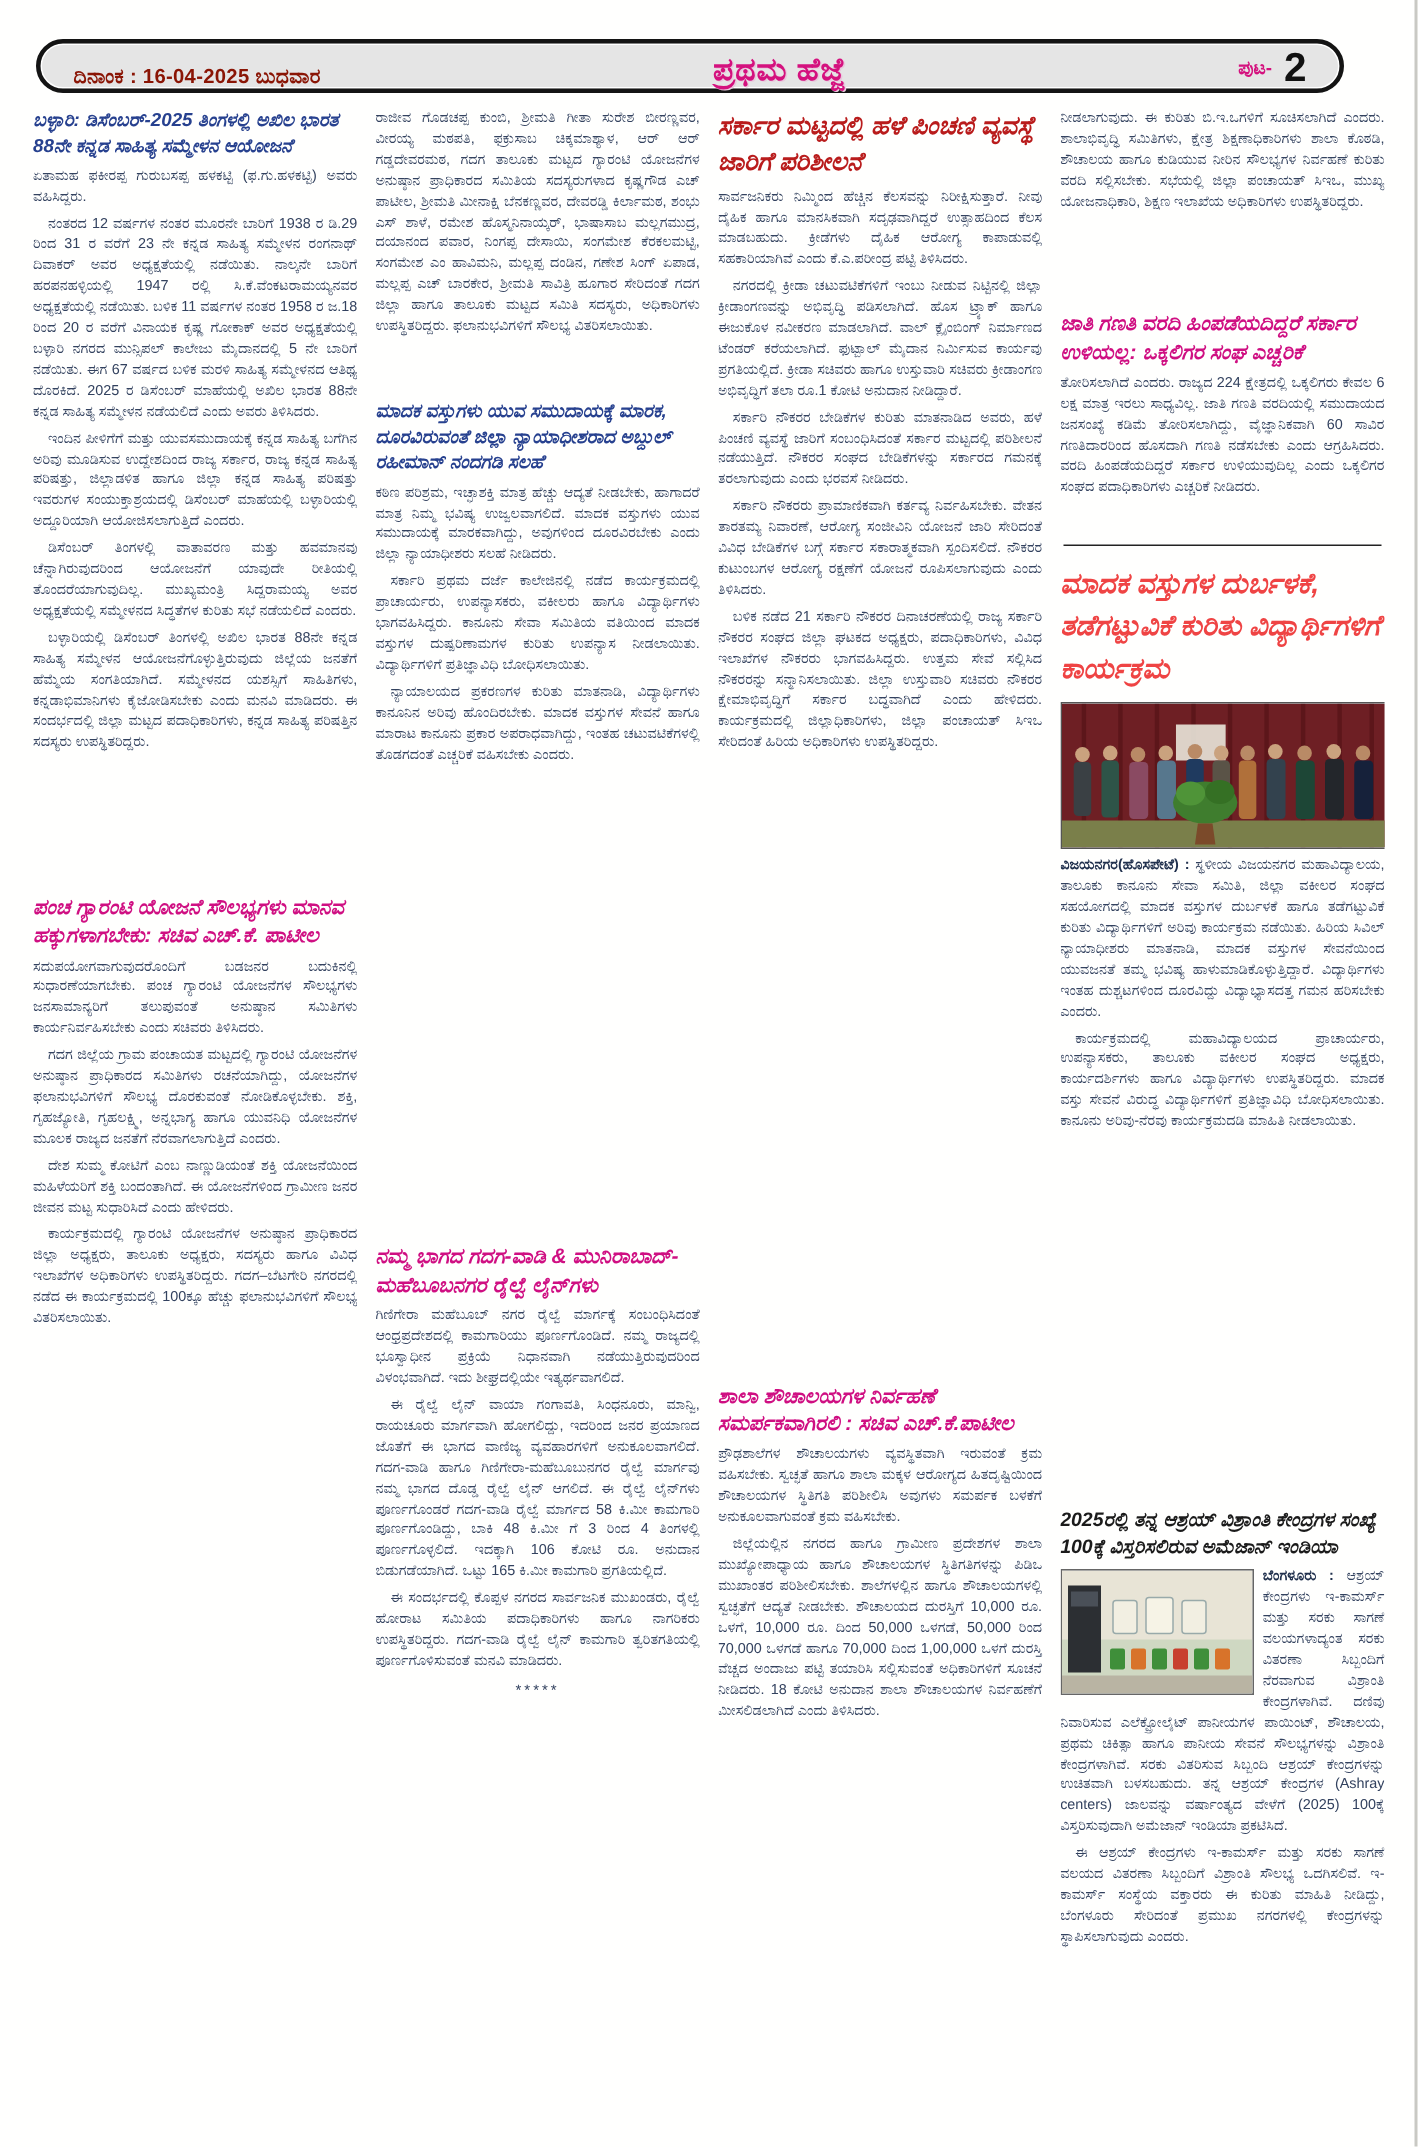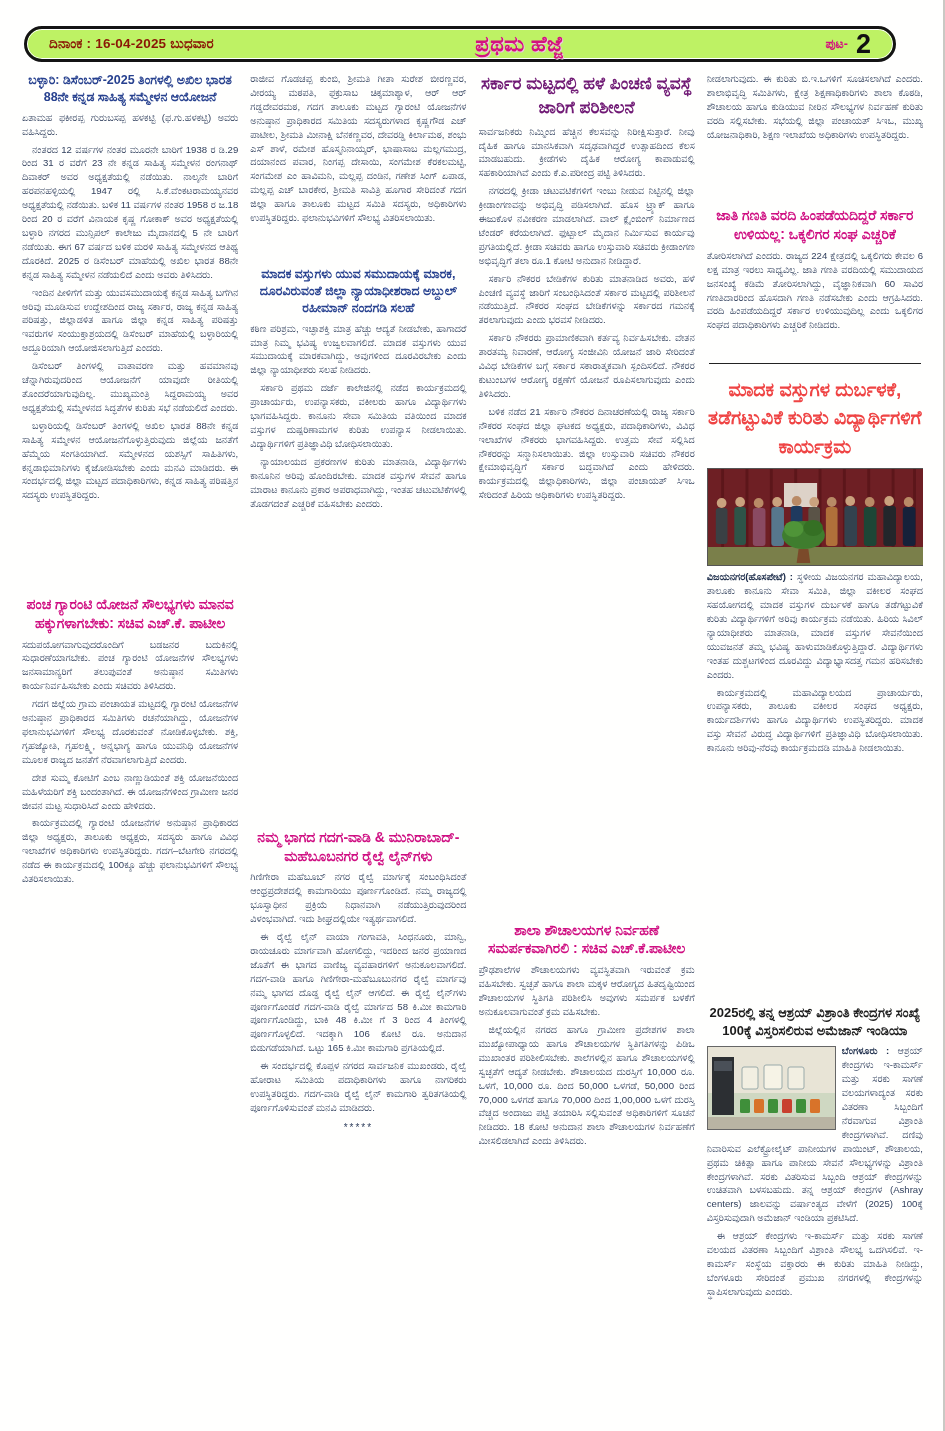--- a/index.html
+++ b/index.html
@@ -4,23 +4,23 @@
 <style>
   html,body{margin:0;padding:0;}
   body{
     width:945px;height:1431px;position:relative;background:#fdfdfb;
     font-family:"Liberation Sans",sans-serif;overflow:hidden;
   }
   .page{position:absolute;inset:0;background:#fffffe;border-right:2px solid #c9c9c4;}
   
   .masthead{
     position:absolute;left:24px;top:26px;width:872px;height:36px;
-    background:#bef264;border:3px solid #141414;border-radius:20px;
+    background:#e5e5e5;border:3px solid #141414;border-radius:20px;
     box-shadow:0 0 0 1px #fff inset;
-    display:flex;align-items:center;justify-content:space-between;
+    display:flex;align-items:flex-end;justify-content:space-between;
     padding:0 22px;box-sizing:border-box;
   }
   .mast-date{color:#8a1505;font-weight:bold;font-size:13.5px;letter-spacing:.2px;}
   .mast-title{
     color:#d4117e;font-weight:bold;font-size:21px;letter-spacing:.5px;
     text-shadow:1px 1px 0 #e9c9dd;
   }
   .mast-page{display:flex;align-items:center;gap:8px;}
   .mast-page-label{color:#d4117e;font-weight:bold;font-size:12.5px;}
   .mast-page-num{color:#111;font-weight:bold;font-size:27px;line-height:1;}
@@ -31,23 +31,23 @@
   }
   .col{flex:1 1 0;min-width:0;display:flex;flex-direction:column;overflow:hidden;}
   .body-block{
     font-size:9.6px;line-height:1.45;text-align:justify;color:#33425f;
     overflow:hidden;flex:0 0 auto;
   }
   .body-block p{margin:0 0 4px 0;text-indent:10px;}
   .body-block p.noindent{text-indent:0;}
   .lead{font-weight:bold;color:#20304d;}
   .grow{flex:1 1 auto;}
-  h2,h3{margin:6px 0 5px 0;text-align:center;line-height:1.35;flex:0 0 auto;}
+  h2,h3{margin:6px 0 5px 0;text-align:left;line-height:1.35;flex:0 0 auto;font-style:italic;}
   .hl-blue{color:#27418f;font-size:12.5px;font-weight:bold;}
-  .hl-mag-lg{color:#701a75;font-size:17px;font-weight:bold;line-height:1.4;}
+  .hl-mag-lg{color:#b91c1c;font-size:17px;font-weight:bold;line-height:1.4;}
   .hl-mag{color:#cf0f82;font-size:14px;font-weight:bold;}
   .hl-black-lg{color:#ef4444;font-size:19px;font-weight:bold;line-height:1.5;}
   .hl-black{color:#1b1b1b;font-size:13px;font-weight:bold;}
   .rule{border:none;border-top:1.5px solid #222;margin:6px 2px;flex:0 0 auto;}
   .stars{text-align:center;color:#33425f;font-size:10px;letter-spacing:2px;margin-top:6px;}
   
   .photo{flex:0 0 auto;border:1px solid #555;background:#ddd;overflow:hidden;}
   .photo svg{display:block;width:100%;height:100%;}
   .group-photo{width:100%;height:96px;margin:2px 0 4px 0;}
   .ashray-wrap{overflow:hidden;}

